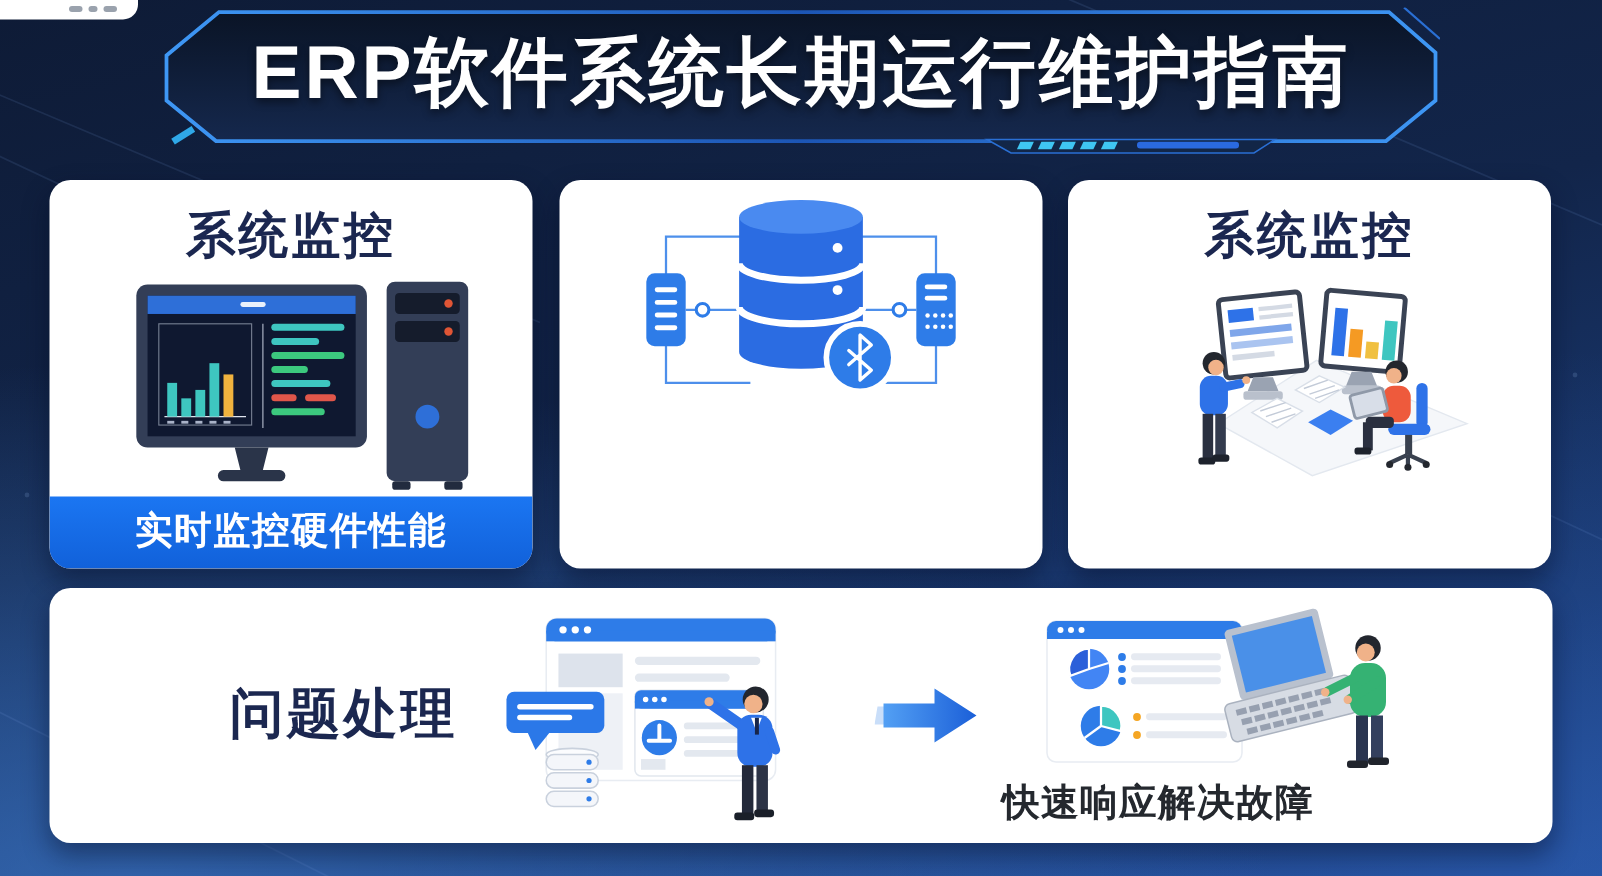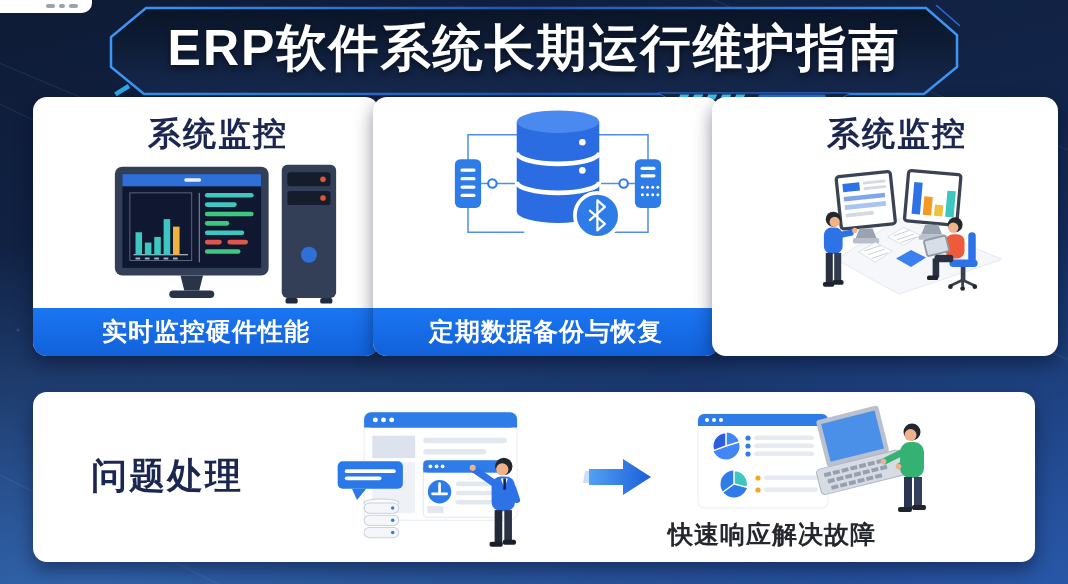--- a/index.html
+++ b/index.html
@@ -16,32 +16,32 @@
     border-radius:0 0 10px 0;}
   .watermark i{position:absolute;top:4px;height:4px;background:#9aa2ad;border-radius:2px;}
   
   .banner{position:absolute;left:108px;top:5px;width:852px;height:100px;}
   .banner svg{position:absolute;left:0;top:0;}
   .banner h1{position:absolute;left:0;top:0;width:100%;height:86px;margin:0;
     display:flex;align-items:center;justify-content:center;
     color:#fff;font-size:50px;font-weight:900;letter-spacing:2px;
     text-shadow:0 3px 6px rgba(0,0,0,.45);white-space:nowrap;}
   
-  .card{position:absolute;top:97px;width:322px;height:259px;background:#fff;
-    border-radius:14px;overflow:hidden;box-shadow:0 8px 18px rgba(4,12,35,.45);padding-left:24px;}
+  .card{position:absolute;top:120px;width:322px;height:259px;background:#fff;
+    border-radius:14px;overflow:hidden;box-shadow:0 8px 18px rgba(4,12,35,.45);}
   .card-title{margin:15px 0 0;text-align:center;font-size:33px;font-weight:bold;
     color:#1b2750;letter-spacing:2px;}
   .card-art{display:block;margin:4px auto 0;}
   .card-caption{position:absolute;left:0;right:0;bottom:0;height:48px;
     background:linear-gradient(180deg,#1b76f2,#1161da);
     color:#fff;font-size:25px;font-weight:bold;text-align:center;line-height:46px;letter-spacing:1px;}
   
   .bottom-card{position:absolute;left:33px;top:392px;width:1002px;height:170px;
     background:#fff;border-radius:14px;box-shadow:0 8px 18px rgba(4,12,35,.45);}
-  .process-title{position:absolute;left:58px;top:60px;width:214px;margin:0;text-align:left;
+  .process-title{position:absolute;left:58px;top:60px;width:214px;margin:0;text-align:right;
     font-size:36px;font-weight:bold;color:#1b2750;letter-spacing:2px;}
   .process-caption{position:absolute;left:635px;top:126px;width:280px;text-align:left;
     font-size:25px;font-weight:bold;color:#24282e;letter-spacing:1px;}
   .ill1{position:absolute;left:300px;top:6px;}
   .arrow{position:absolute;left:550px;top:64px;}
   .ill2{position:absolute;left:655px;top:6px;}
 </style>
 </head>
 <body>
 
@@ -199,21 +199,20 @@
         <path d="M96,55 A44,12 0 0 0 184,55" stroke="#fff" stroke-width="5" fill="none"></path>
         <path d="M96,86 A44,12 0 0 0 184,86" stroke="#fff" stroke-width="5" fill="none"></path>
         <circle cx="166" cy="44" r="3.5" fill="#fff"></circle>
         <circle cx="166" cy="74" r="3.5" fill="#fff"></circle>
       </g>
       <g>
         <circle cx="182" cy="122" r="24" fill="#2e7ce8" stroke="#fff" stroke-width="4"></circle>
         <path d="M182,106 L182,138 M182,106 L190,113 L174,127 M182,138 L190,131 L174,117" stroke="#fff" stroke-width="2.4" fill="none" stroke-linecap="round" stroke-linejoin="round"></path>
       </g>
     </svg>
-    <div class="card-caption">定期数据备份与恢复</div>
   </section>
 
   <section class="card" style="left:712px">
     <h2 class="card-title">系统监控</h2>
     <svg class="card-art" width="280" height="150" viewBox="0 0 280 160" aria-hidden="true">
       <polygon points="145,60 252,105 142,142 75,105" fill="#f5f7fa" stroke="#e3e8ef" stroke-width="1"></polygon>
       <g transform="rotate(-6 106 45)">
         <rect x="78" y="14" width="58" height="56" rx="3" fill="#fff" stroke="#3a4354" stroke-width="3.5"></rect>
         <rect x="84" y="22" width="18" height="9" fill="#2e72e8"></rect>
         <rect x="106" y="22" width="24" height="3" fill="#d4dae4"></rect>

